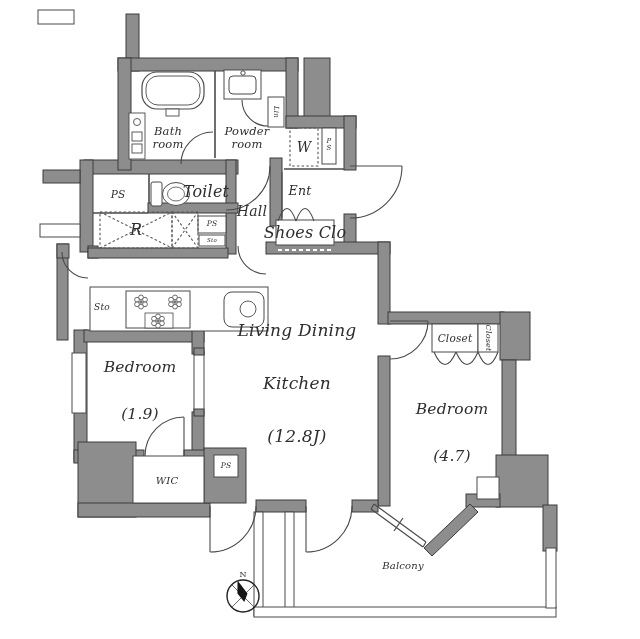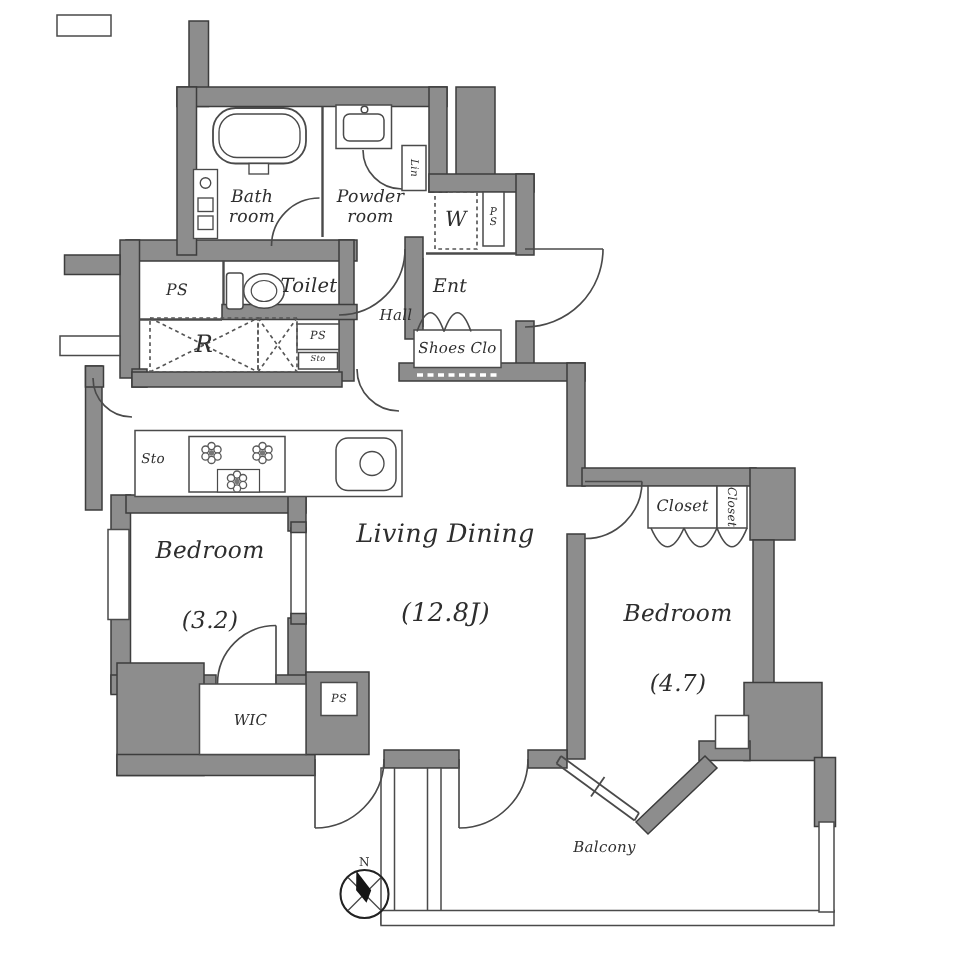--- a/index.html
+++ b/index.html
@@ -190,37 +190,38 @@
 </svg>
 
 <div class="lbl" style="left:168px;top:138px;font-size:11.5px">Bath
 room</div>
 <div class="lbl" style="left:247px;top:138px;font-size:11.5px">Powder
 room</div>
 <div class="lbl" style="left:304px;top:147px;font-size:14px">W</div>
 <div class="lbl stack" style="left:329px;top:145px;font-size:7px">PS</div>
 <div class="lbl rot90" style="left:276px;top:112px;font-size:7px">Lin</div>
 <div class="lbl" style="left:118px;top:194px;font-size:10.5px">PS</div>
-<div class="lbl" style="left:206px;top:192px;font-size:13px">Toilet</div>
+<div class="lbl" style="left:206px;top:192px;font-size:16px">Toilet</div>
 <div class="lbl" style="left:136px;top:230px;font-size:16px">R</div>
-<div class="lbl" style="left:264px;top:211px;font-size:10px">Hall</div>
+<div class="lbl" style="left:252px;top:211px;font-size:14px">Hall</div>
 <div class="lbl" style="left:300px;top:191px;font-size:12.5px">Ent</div>
-<div class="lbl" style="left:305px;top:233px;font-size:10px">Shoes Clo</div>
+<div class="lbl" style="left:305px;top:233px;font-size:16px">Shoes Clo</div>
 <div class="lbl" style="left:212px;top:224px;font-size:7.5px">PS</div>
 <div class="lbl" style="left:212px;top:240px;font-size:5.5px">Sto</div>
 <div class="lbl" style="left:102px;top:307px;font-size:9px">Sto</div>
 
 <div class="lbl" style="left:297px;top:383px;font-size:17px;line-height:1.55">
   <div class="ln">Living Dining</div>
+  <div class="ln">Kitchen</div>
   <div class="ln">(12.8J)</div>
 </div>
 
 <div class="lbl" style="left:140px;top:391px;font-size:15.5px;line-height:1.5">
   <div class="ln">Bedroom</div>
-  <div class="ln">(3.2)</div>
+  <div class="ln">(1.9)</div>
 </div>
 
 <div class="lbl" style="left:452px;top:433px;font-size:15.5px;line-height:1.5">
   <div class="ln">Bedroom</div>
   <div class="ln">(4.7)</div>
 </div>
 
 <div class="lbl" style="left:167px;top:481px;font-size:10px">WIC</div>
 <div class="lbl" style="left:226px;top:466px;font-size:7.5px">PS</div>
 <div class="lbl" style="left:455px;top:338px;font-size:10.5px">Closet</div>

